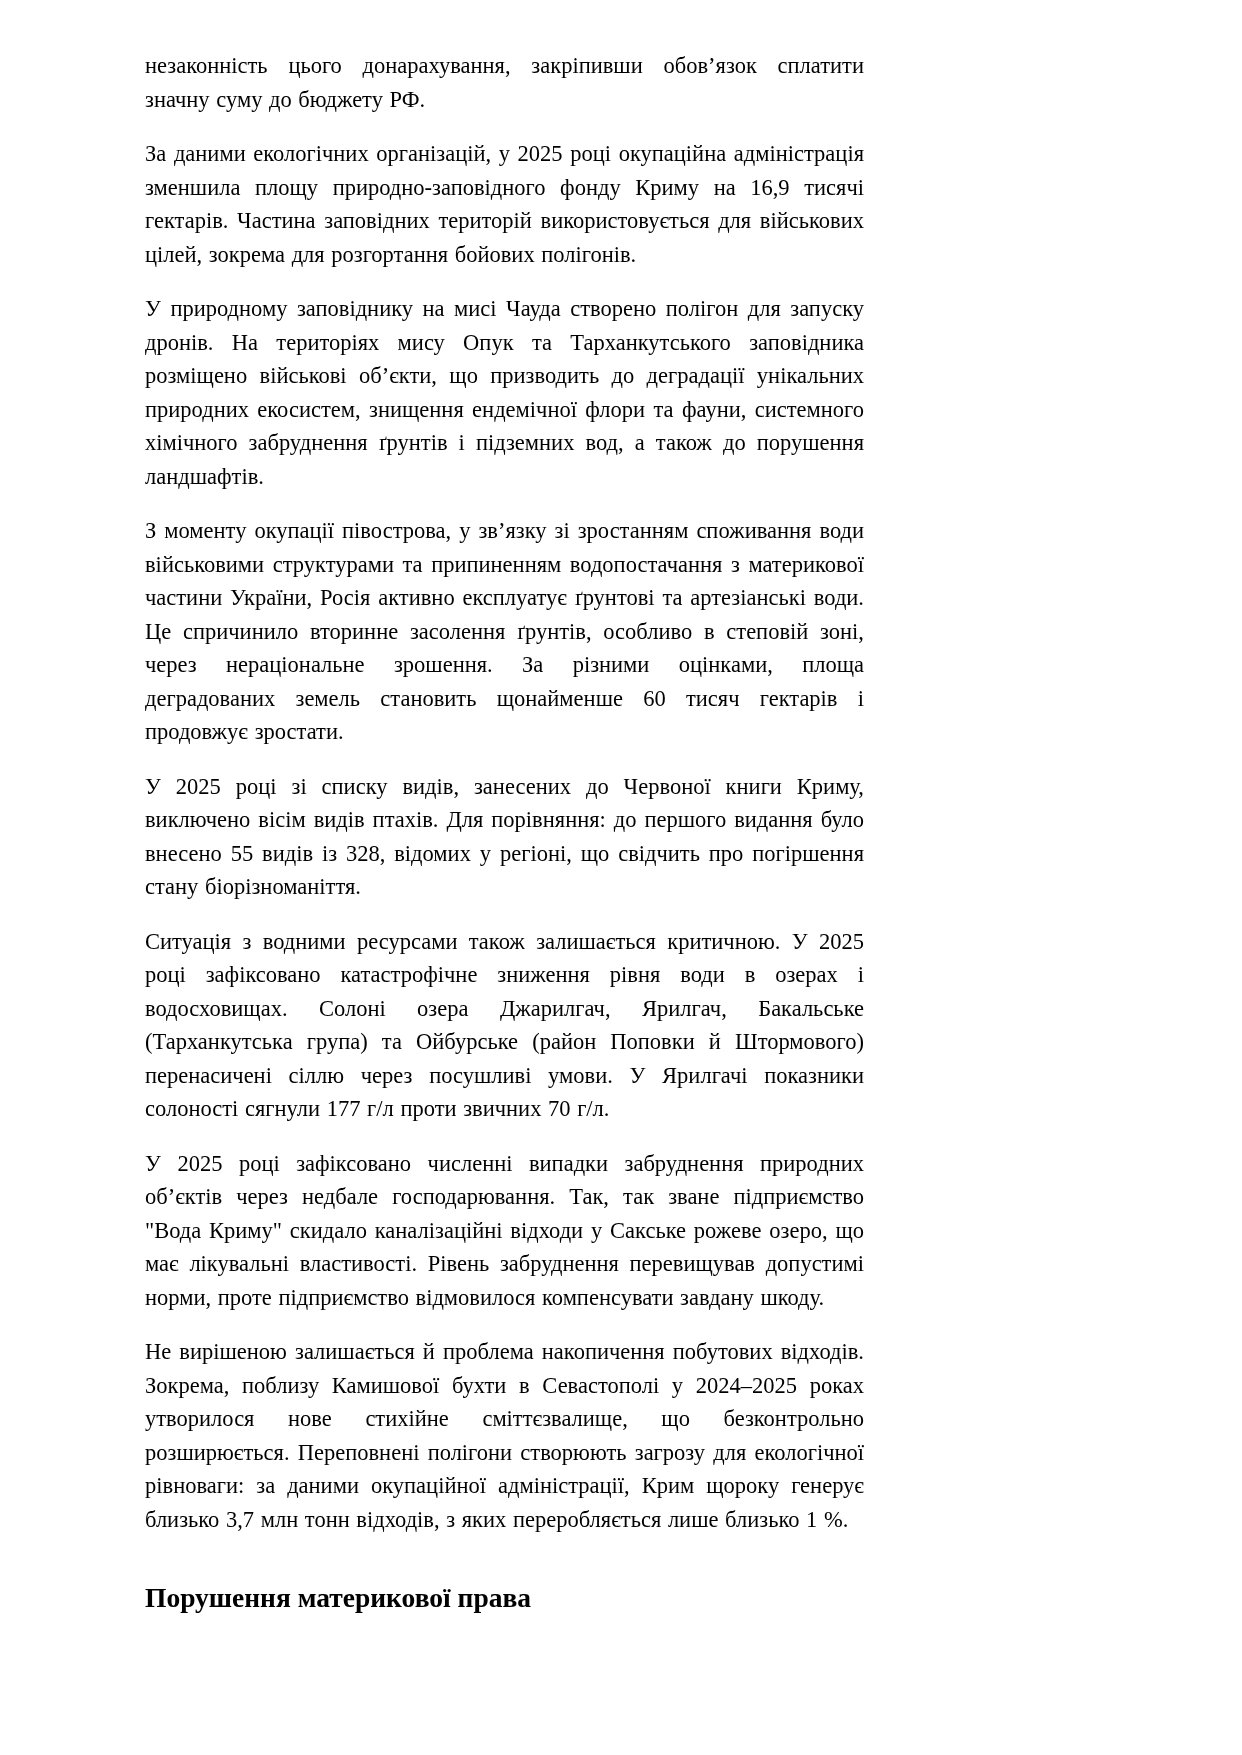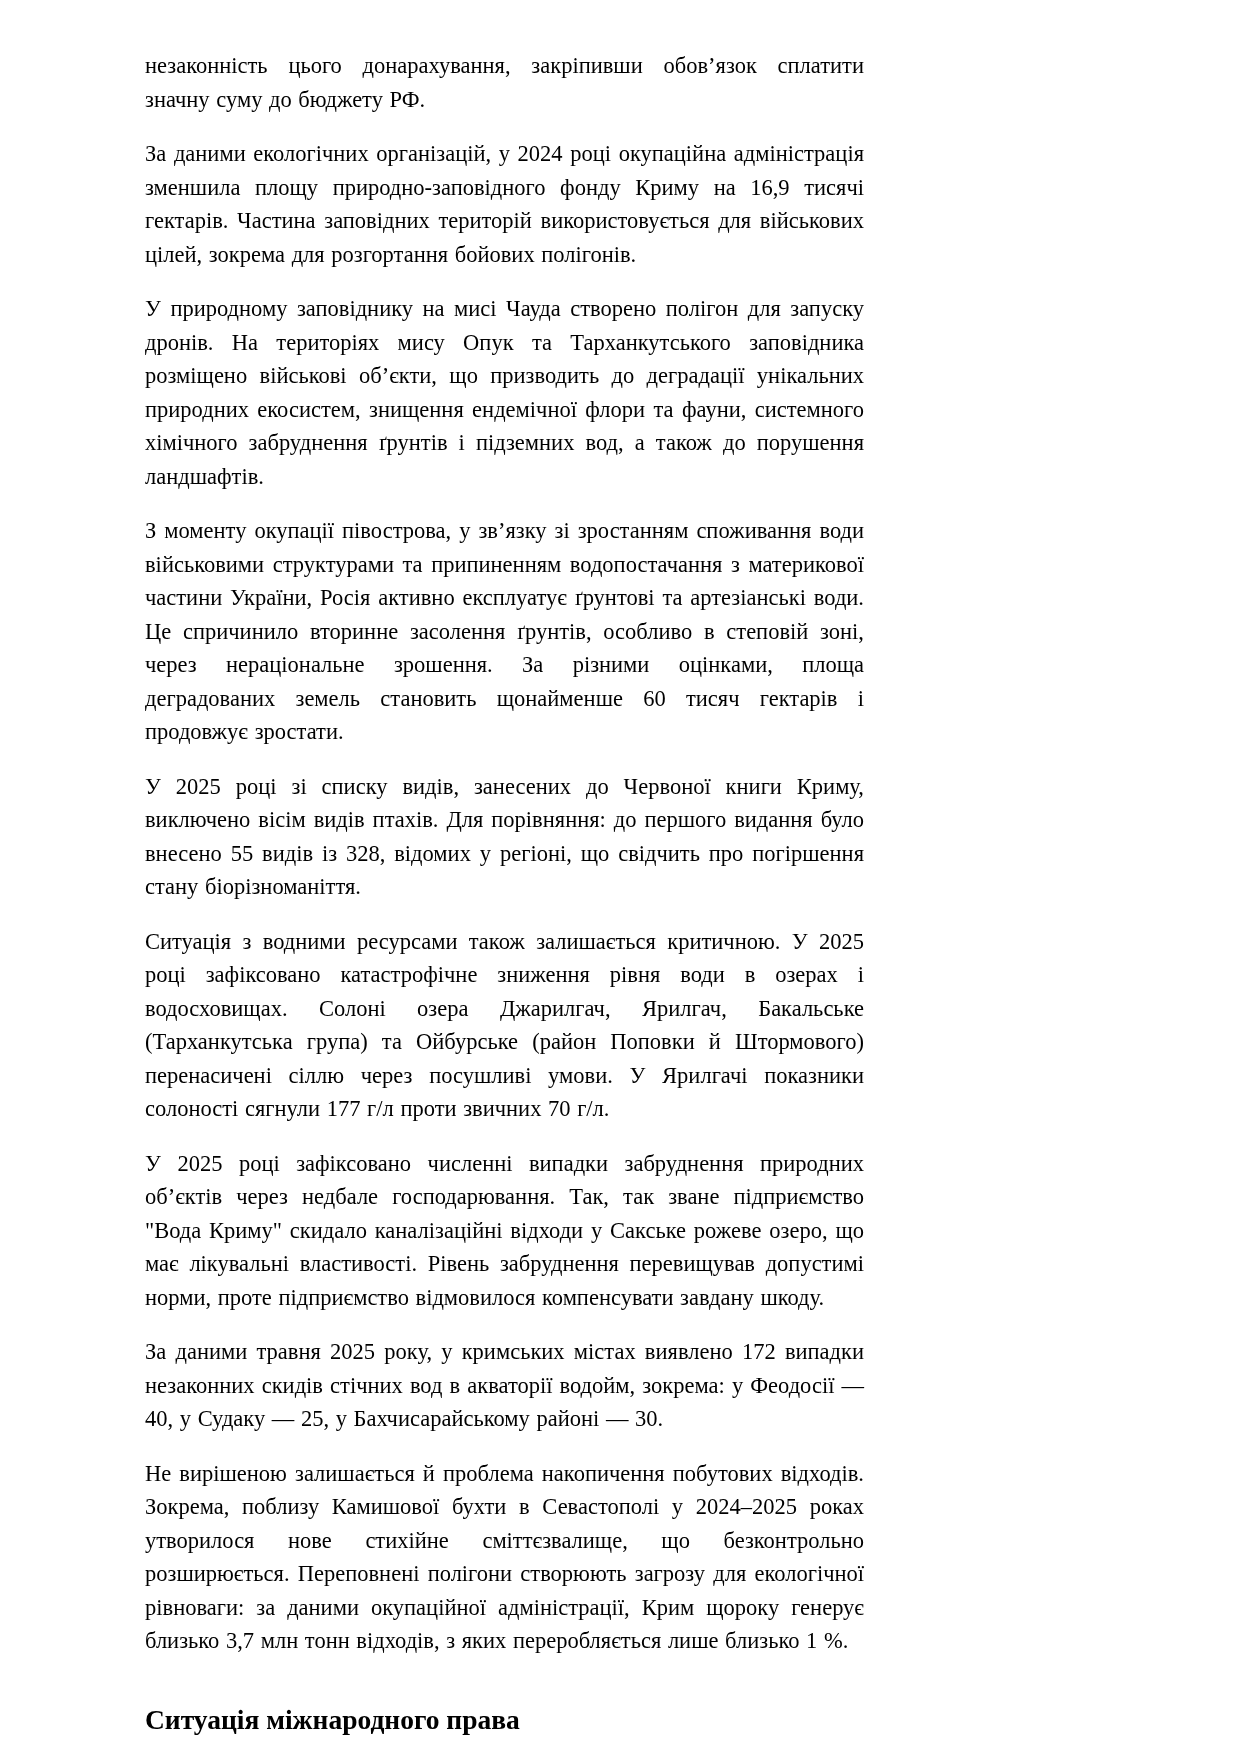--- a/index.html
+++ b/index.html
@@ -35,22 +35,21 @@
     font-weight: bold;
     text-align: left;
     font-family: "Liberation Serif", serif;
   }
 </style>
 </head>
 <body>
 
 <div class="page">
   <p>незаконність цього донарахування, закріпивши обов’язок сплатити значну суму до бюджету РФ.</p>
-  <p>За даними екологічних організацій, у 2024 році окупаційна адміністрація зменшила площу природно-заповідного фонду Криму на 16,9 тисячі гектарів. Частина заповідних територій використовується для військових цілей, зокрема для розгортання бойових полігонів.</p>
+  <p>За даними екологічних організацій, у 2025 році окупаційна адміністрація зменшила площу природно-заповідного фонду Криму на 16,9 тисячі гектарів. Частина заповідних територій використовується для військових цілей, зокрема для розгортання бойових полігонів.</p>
   <p>У природному заповіднику на мисі Чауда створено полігон для запуску дронів. На територіях мису Опук та Тарханкутського заповідника розміщено військові об’єкти, що призводить до деградації унікальних природних екосистем, знищення ендемічної флори та фауни, системного хімічного забруднення ґрунтів і підземних вод, а також до порушення ландшафтів.</p>
   <p>З моменту окупації півострова, у зв’язку зі зростанням споживання води військовими структурами та припиненням водопостачання з материкової частини України, Росія активно експлуатує ґрунтові та артезіанські води. Це спричинило вторинне засолення ґрунтів, особливо в степовій зоні, через нераціональне зрошення. За різними оцінками, площа деградованих земель становить щонайменше 60 тисяч гектарів і продовжує зростати.</p>
   <p>У 2025 році зі списку видів, занесених до Червоної книги Криму, виключено вісім видів птахів. Для порівняння: до першого видання було внесено 55 видів із 328, відомих у регіоні, що свідчить про погіршення стану біорізноманіття.</p>
   <p>Ситуація з водними ресурсами також залишається критичною. У 2025 році зафіксовано катастрофічне зниження рівня води в озерах і водосховищах. Солоні озера Джарилгач, Ярилгач, Бакальське (Тарханкутська група) та Ойбурське (район Поповки й Штормового) перенасичені сіллю через посушливі умови. У Ярилгачі показники солоності сягнули 177 г/л проти звичних 70 г/л.</p>
   <p>У 2025 році зафіксовано численні випадки забруднення природних об’єктів через недбале господарювання. Так, так зване підприємство "Вода Криму" скидало каналізаційні відходи у Сакське рожеве озеро, що має лікувальні властивості. Рівень забруднення перевищував допустимі норми, проте підприємство відмовилося компенсувати завдану шкоду.</p>
-  <p>За даними травня 2025 року, у кримських містах виявлено 172 випадки незаконних скидів стічних вод в акваторії водойм, зокрема: у Феодосії — 40, у Судаку — 25, у Бахчисарайському районі — 30.</p>
   <p>Не вирішеною залишається й проблема накопичення побутових відходів. Зокрема, поблизу Камишової бухти в Севастополі у 2024–2025 роках утворилося нове стихійне сміттєзвалище, що безконтрольно розширюється. Переповнені полігони створюють загрозу для екологічної рівноваги: за даними окупаційної адміністрації, Крим щороку генерує близько 3,7 млн тонн відходів, з яких переробляється лише близько 1 %.</p>
-  <h1>Ситуація міжнародного права</h1>
+  <h1>Порушення материкової права</h1>
 </div>
 
 </body></html>

